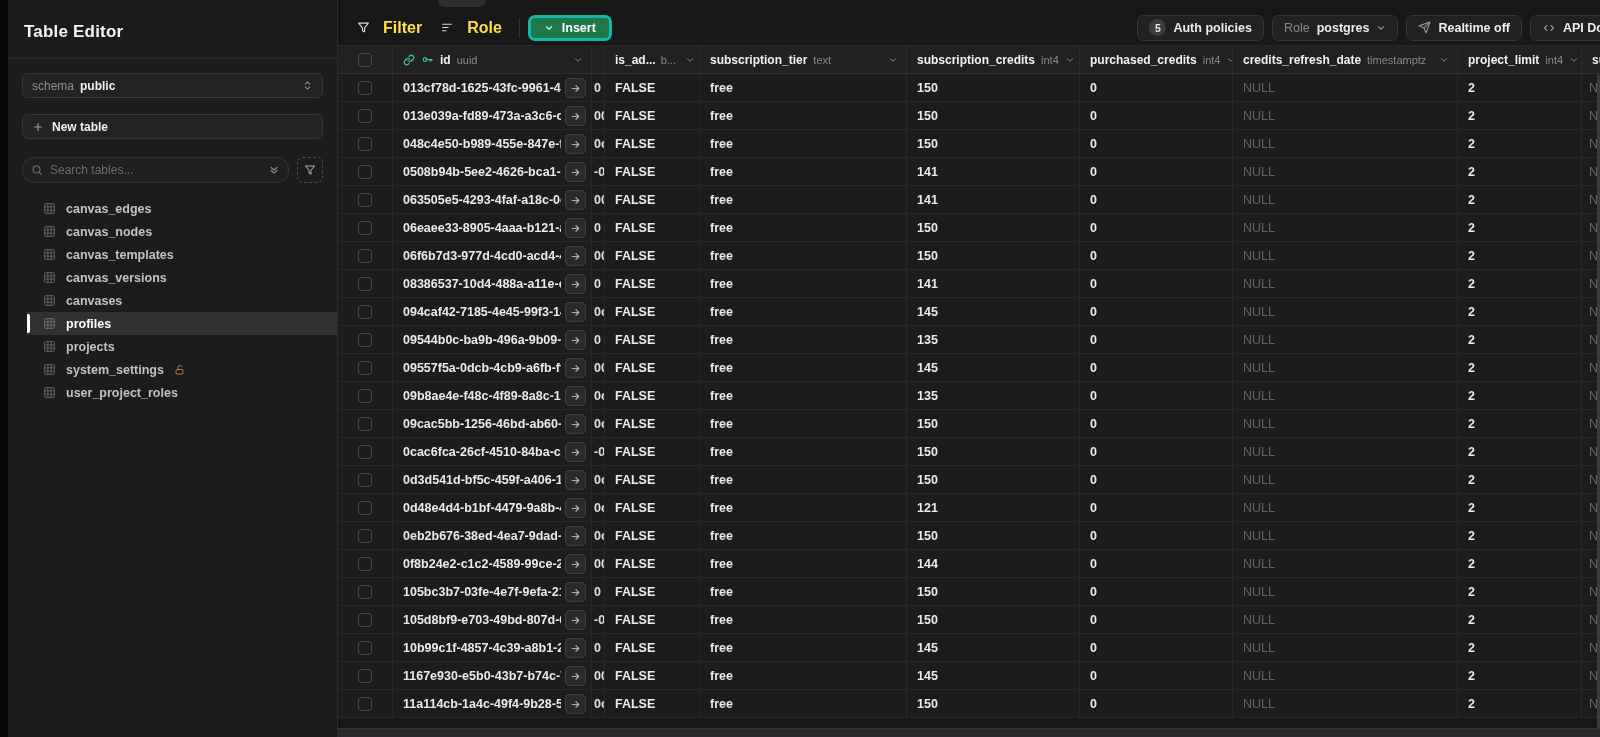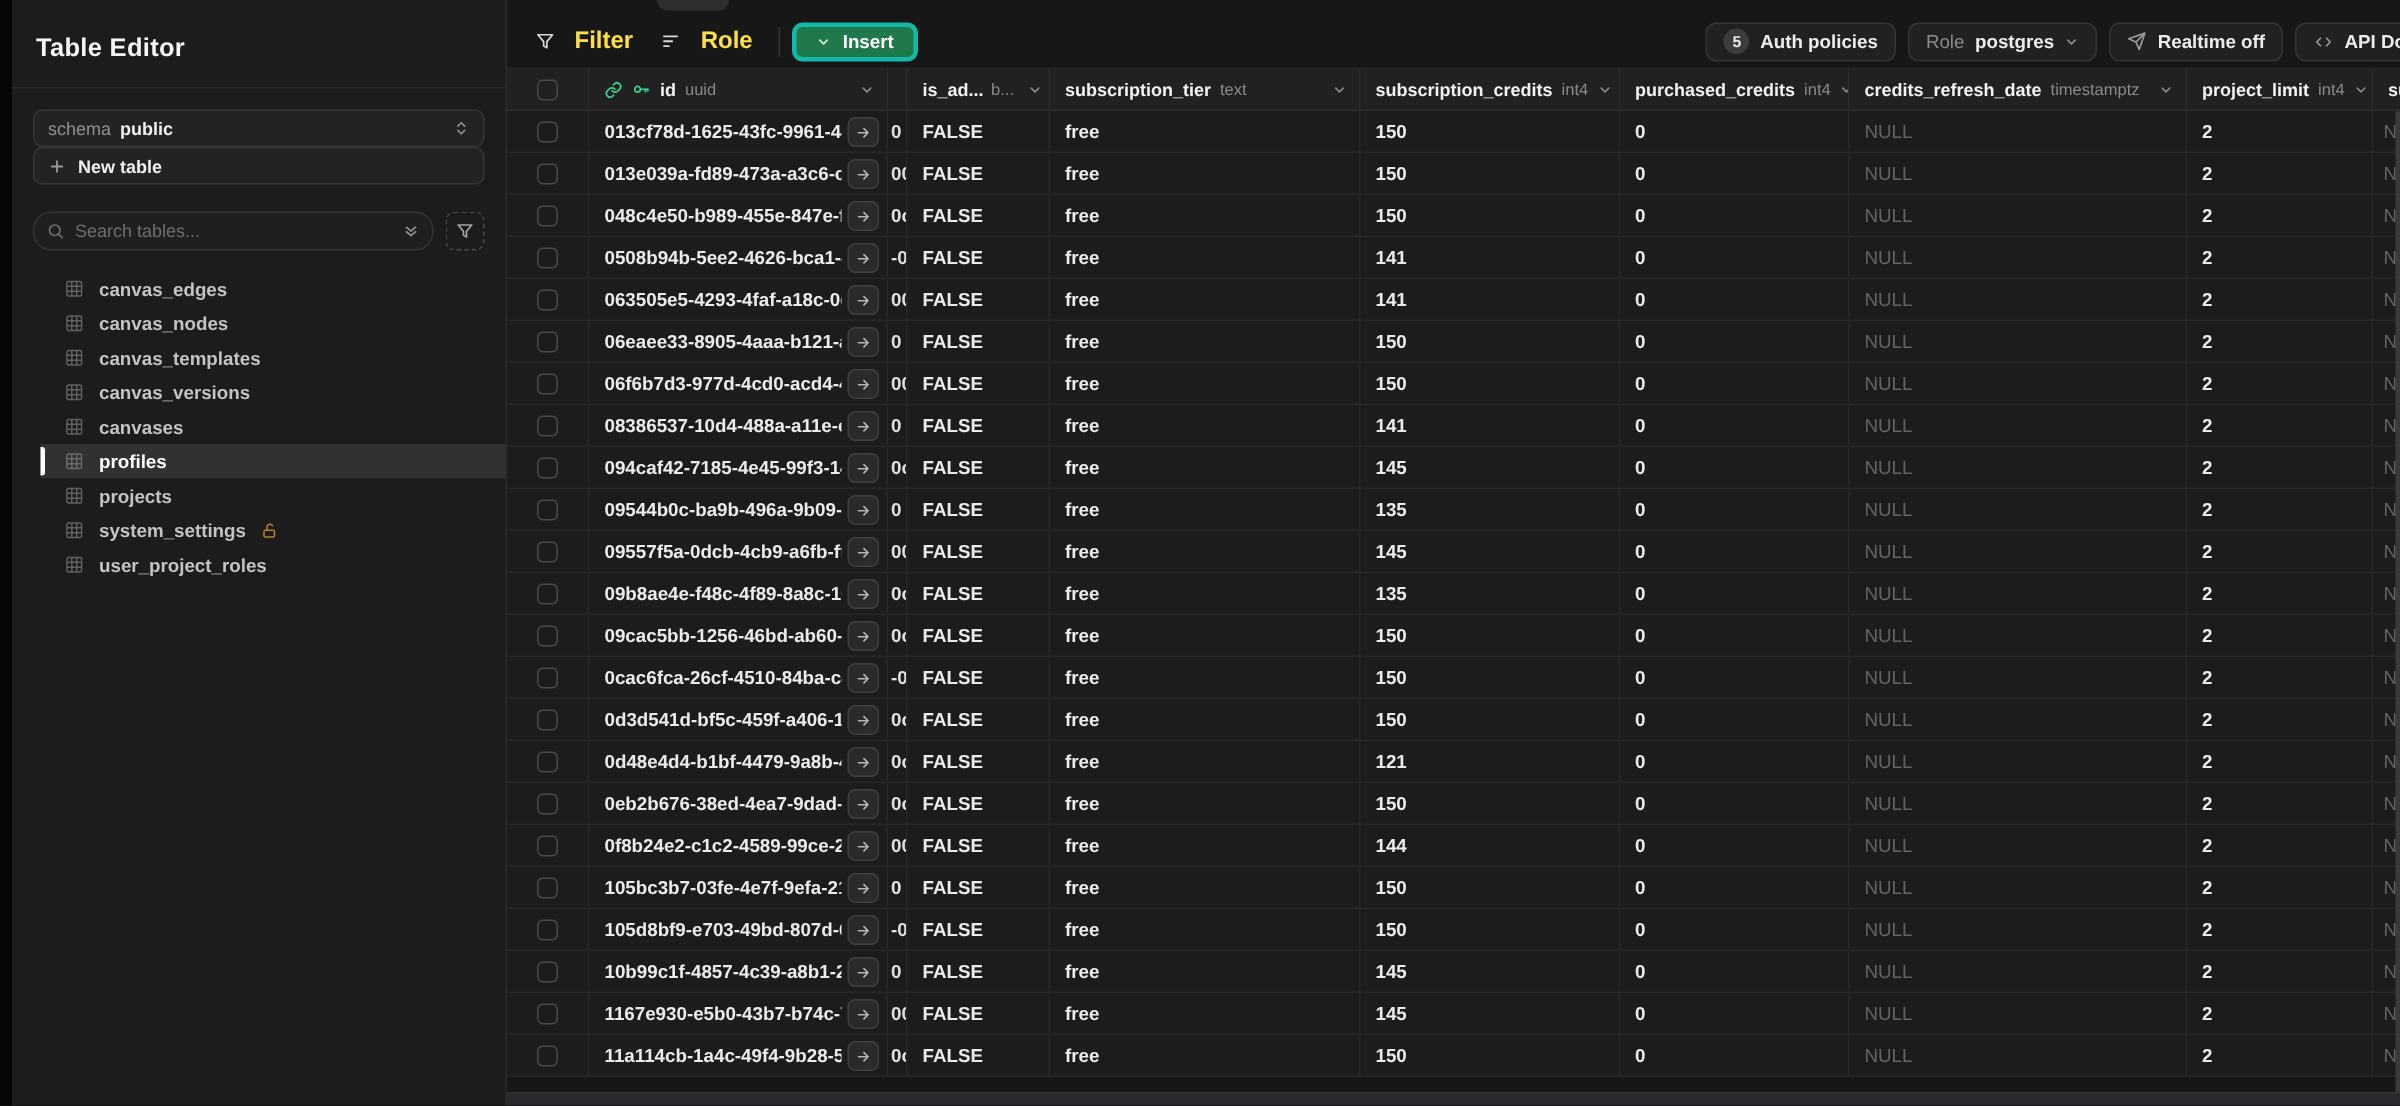--- a/index.html
+++ b/index.html
@@ -12,21 +12,21 @@
 
   
   .top-notch { position:absolute; left:438px; top:0; width:48px; height:7px;
     background:#2e2e2e; border-radius:0 0 7px 7px; z-index:50; }
 
   
   .sidebar { width:330px; flex:0 0 330px; height:100%; background:#1c1c1c;
     border-right:1px solid #2c2c2c; display:flex; flex-direction:column; }
   .sidebar-header { padding:22px 16px 16px; border-bottom:1px solid #2a2a2a; }
   .sidebar-title { font-size:17px; font-weight:700; color:#f5f5f5; letter-spacing:.2px; }
-  .sidebar-controls { padding:14px 14px 6px; display:flex; flex-direction:column; gap:0; }
+  .sidebar-controls { padding:14px 14px 6px; display:flex; flex-direction:column; gap:16px; }
   .schema-select { height:25px; border:1px solid #363636; background:#232323; border-radius:6px;
     display:flex; align-items:center; padding:0 9px; gap:6px; cursor:pointer; }
   .schema-label { color:#8f8f8f; font-size:12px; }
   .schema-value { color:#f0f0f0; font-size:12px; font-weight:700; flex:1; }
   .newtable-btn { height:25px; border:1px solid #363636; background:#232323; border-radius:6px;
     display:flex; align-items:center; padding:0 9px; gap:8px; cursor:pointer; }
   .newtable-label { color:#f0f0f0; font-size:12px; font-weight:700; }
   .search-row { padding:12px 14px 10px; display:flex; gap:8px; align-items:center; }
   .search-box { flex:1; height:26px; border:1px solid #343434; background:#1f1f1f; border-radius:12px;
     display:flex; align-items:center; padding:0 8px; gap:7px; }

